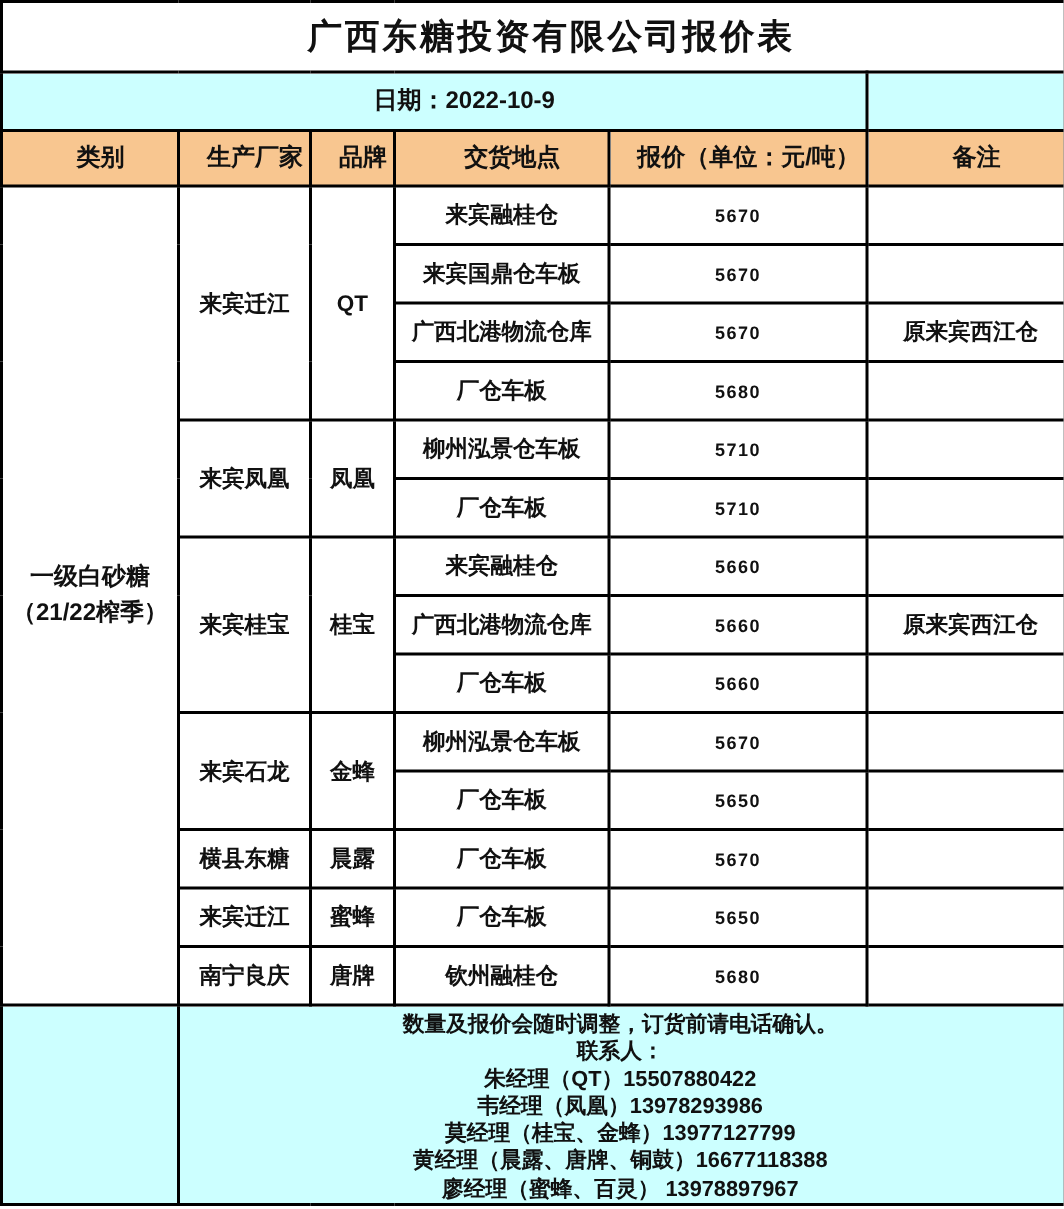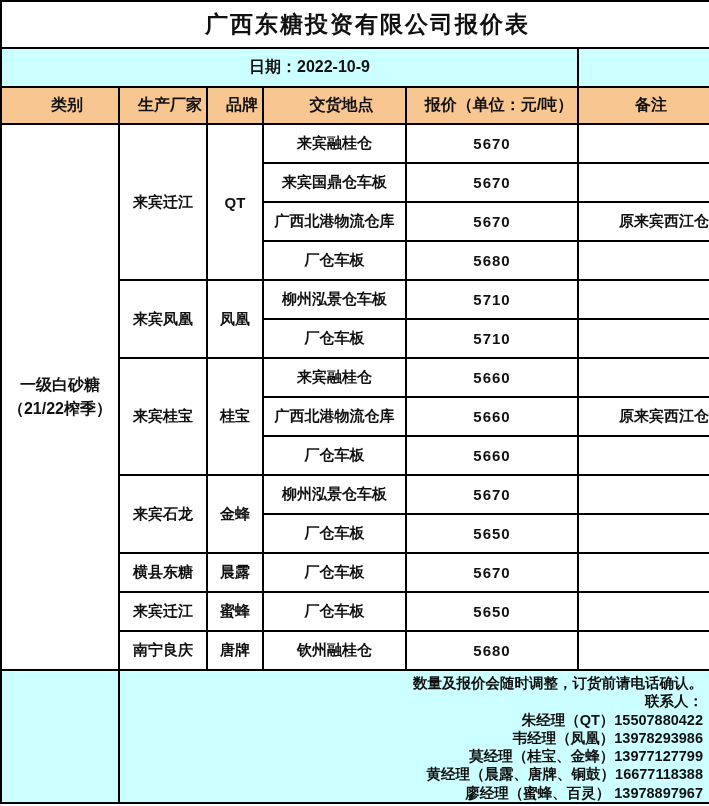--- a/index.html
+++ b/index.html
@@ -7,25 +7,25 @@
   }
   html,body{margin:0;padding:0;background:#fff;}
   body{width:709px;font-family:"Liberation Sans",sans-serif;color:var(--text);}
   table{border-collapse:collapse;table-layout:fixed;width:709px;font-weight:bold;}
   td{border:2px solid var(--border);text-align:center;vertical-align:middle;padding:0;overflow:hidden;background:var(--white);font-size:15px;}
   tr.r-title td{height:45px;font-size:23px;letter-spacing:2px;padding-left:24px;}
   tr.r-date td{height:37px;background:var(--cyan);font-size:16px;padding-left:40px;}
   tr.r-head td{height:35px;background:var(--orange);font-size:16px;padding-left:14px;}
   tr.r-data{height:39px;}
   td.cat{font-size:16px;line-height:1.5;margin-top:24px;}
-  td.price{font-size:15px;letter-spacing:1px;}
-  td.remark{text-align:right;padding-left:6px;}
+  td.price{font-size:12px;letter-spacing:1px;}
+  td.remark{text-align:center;padding-left:6px;}
   tr.r-foot{height:131px;}
   td.foot-left{background:var(--cyan);}
-  td.foot{background:var(--cyan);text-align:right;vertical-align:top;padding:3px 6px 0 4px;}
+  td.foot{background:var(--cyan);text-align:center;vertical-align:top;padding:3px 6px 0 4px;}
   td.foot div{font-size:14.5px;line-height:18.3px;white-space:pre;}
 </style>
 </head>
 <body>
 
 <table>
   <colgroup>
     <col style="width:118px">
       <col style="width:88px">
       <col style="width:56px">

